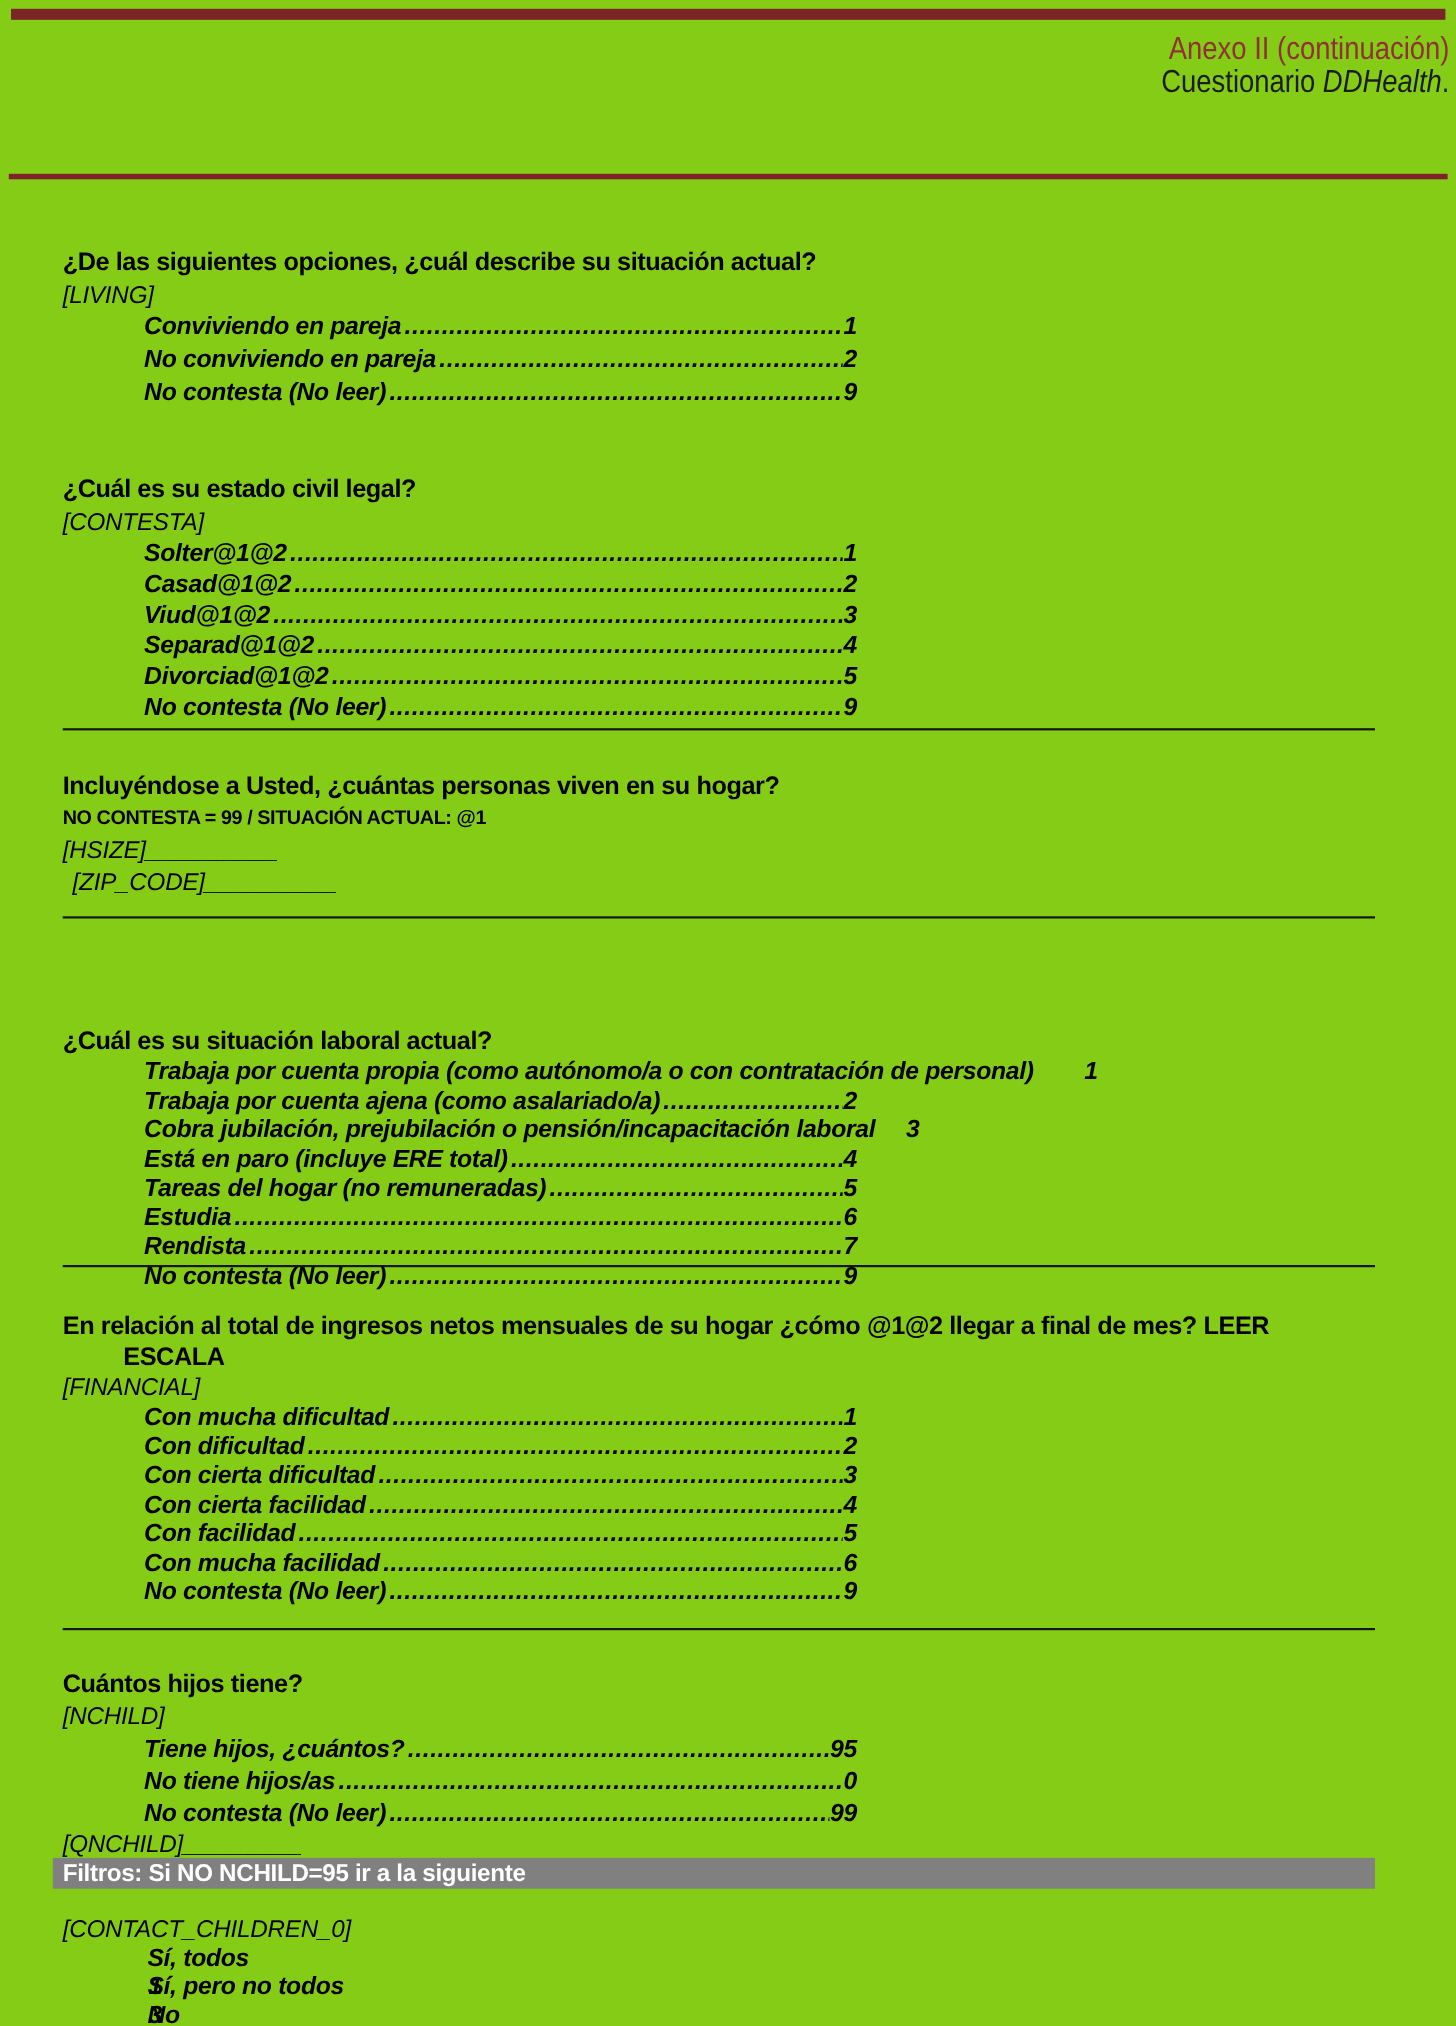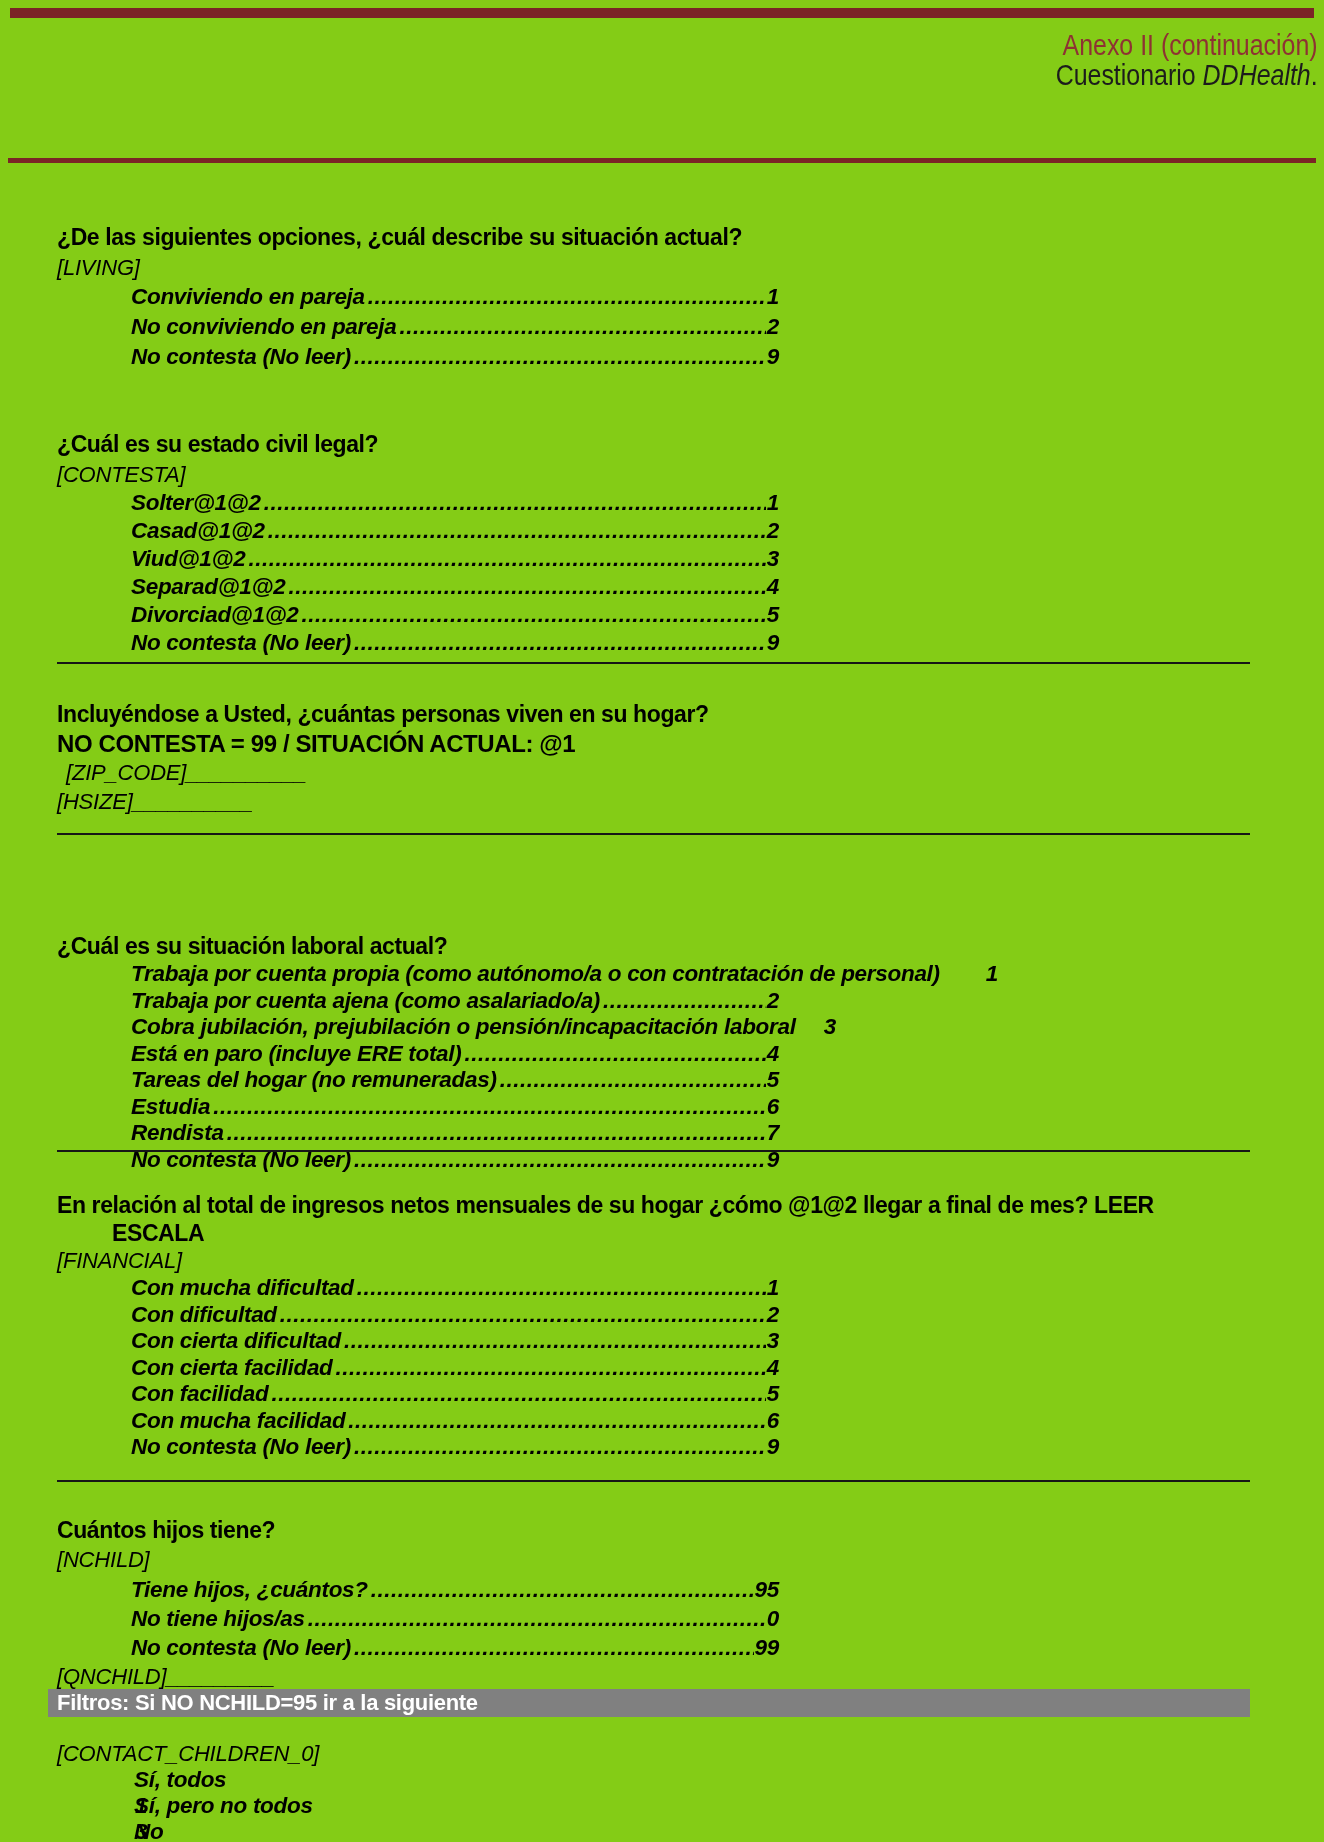--- a/index.html
+++ b/index.html
@@ -13,21 +13,21 @@
   .redrule { position:absolute; left:8px;  top:158px; width:1308px; height:5px; background:#7b2526; }
   .header  { position:absolute; top:30px; right:6px; text-align:right; color:#1c1c1c; }
   .hline   { line-height:30px; font-size:29px; white-space:nowrap; }
   .annex   { color:#8e3233; }
   .squeeze { display:inline-block; transform:scaleX(0.86); transform-origin:100% 50%; }
   .hline i { font-style:italic; }
 
   
   .block  { position:absolute; left:57px; }
   .qtitle { font-weight:700; font-size:23px; letter-spacing:-0.4px; white-space:nowrap; }
-  .note   { font-weight:700; font-size:24px; letter-spacing:-0.4px; white-space:nowrap; }
+  .note   { font-weight:700; font-size:18px; letter-spacing:-0.4px; white-space:nowrap; }
   .qvar   { font-style:italic; font-size:22px; letter-spacing:-0.2px; white-space:nowrap; }
   .field  { font-style:italic; font-size:22px; letter-spacing:-0.2px; white-space:nowrap; }
   .lh26 { line-height:26px; } .lh28 { line-height:28px; }
   .lh29 { line-height:29px; } .lh30 { line-height:30px; } .lh32 { line-height:32px; }
   .ind9  { margin-left:9px; }
   .ind55 { margin-left:55px; }
 
   
   .opts { margin-left:74px; width:648px; }
   .opt  {
@@ -135,22 +135,22 @@
           <span class="onum">9</span>
         </div>
     </div>
   </section>
 
   <div class="sep" style="top:662px;"></div>
 
   <section class="block" style="top:700px;">
     <div class="qtitle lh29">Incluyéndose a Usted, ¿cuántas personas viven en su hogar?</div>
     <div class="note lh29">NO CONTESTA = 99 / SITUACIÓN ACTUAL: @1</div>
+    <div class="field lh29">[HSIZE]__________</div>
     <div class="field lh29 ind9">[ZIP_CODE]__________</div>
-    <div class="field lh29">[HSIZE]__________</div>
   </section>
 
   <div class="sep" style="top:833px;"></div>
 
   <section class="block" style="top:887px;margin-top:44px;">
     <div class="qtitle lh30">¿Cuál es su situación laboral actual?</div>
     <div class="opts rh265">
       <div class="opt noleader gap-lg">
           <span class="olabel">Trabaja por cuenta propia (como autónomo/a o con contratación de personal)</span>
           <span class="onum">1</span>

